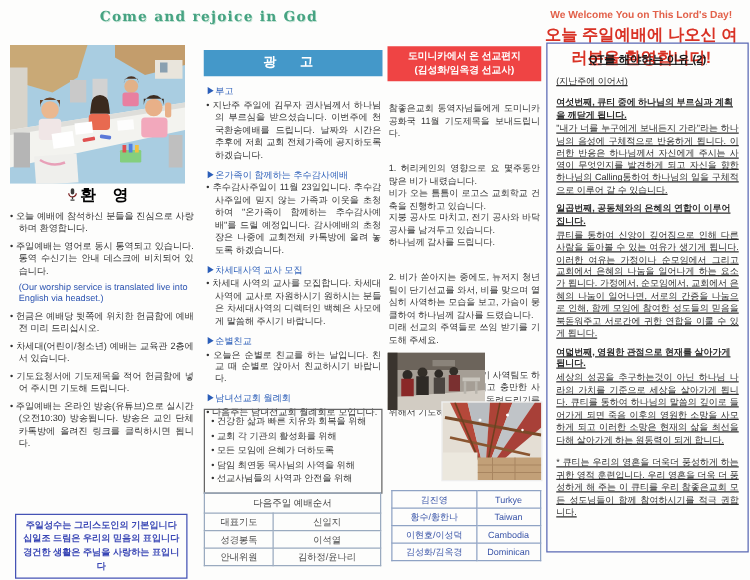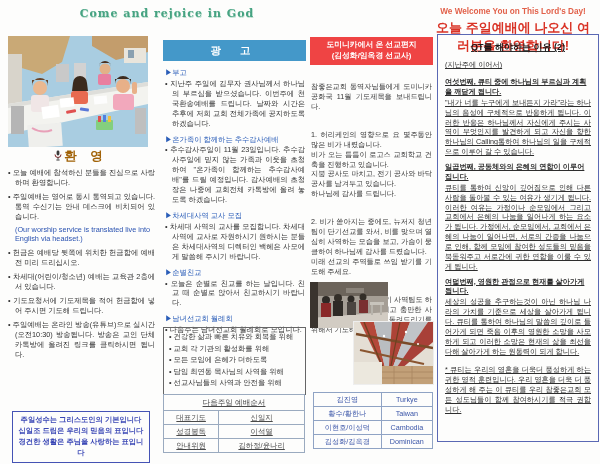--- a/index.html
+++ b/index.html
@@ -9,42 +9,42 @@
   .green-title{position:absolute;left:62px;top:7px;width:210px;text-align:center;
     font-family:"DejaVu Serif",serif;font-weight:bold;font-size:11px;letter-spacing:1px;
     color:#46a382;text-shadow:0.6px 0.6px 0 #c2e2d2;}
   .welcome-en{position:absolute;left:430px;top:7px;width:166px;text-align:center;
     font-size:8.2px;font-weight:bold;color:#e2614a;}
   .welcome-ko{position:absolute;left:430px;top:19px;width:166px;text-align:center;
     font-size:13px;font-weight:bold;color:#d93225;}
   
   .photo1{position:absolute;left:8px;top:36px;width:140px;height:111px;}
   .p1-head{position:absolute;left:6px;top:148px;width:150px;text-align:center;
-    font-size:12.5px;font-weight:bold;color:#a16207;letter-spacing:5px;}
+    font-size:12.5px;font-weight:bold;color:#000000;letter-spacing:5px;}
   .p1-head .mic{display:inline-block;vertical-align:-1px;margin-right:2px;letter-spacing:0;}
   .p1-body{position:absolute;left:8px;top:168px;width:147px;font-size:7.3px;line-height:1.36;
     color:#303030;}
   .bl{padding-left:7px;text-indent:-7px;margin-bottom:4px;text-align:justify;}
   .bl:before{content:"\2022  ";}
   .eng-note{color:#2a52b0;margin:-1px 0 4px 7px;line-height:1.35;}
   .motto-box{position:absolute;left:12px;top:411px;width:132px;border:1px solid #4553b5;
     padding:3px 2px;text-align:center;color:#3a47b5;font-size:7.3px;line-height:1.5;font-weight:bold;}
   
   .p2-header{position:absolute;left:163px;top:40px;width:143px;height:21px;background:#4498c9;
     color:#fff;font-weight:bold;font-size:10.5px;letter-spacing:8px;text-align:center;line-height:21px;}
   .p2-body{position:absolute;left:165px;top:68px;width:140px;font-size:7.3px;line-height:1.36;}
   .sec{margin-bottom:6px;}
   .sec-t{color:#2a5db8;font-weight:normal;margin-bottom:1px;}
   .prayer-box{position:absolute;left:163px;top:327px;width:131px;border:1px solid #666;
     padding:4px 5px;font-size:7.3px;line-height:1.45;}
   .prayer-box .pb-t{color:#2a5db8;font-weight:bold;margin-bottom:2px;}
   .pb-t .chk{color:#cc2020;font-weight:bold;margin-right:2px;}
   .prayer-box .bl{margin-bottom:1px;text-align:left;}
   table.sched{position:absolute;left:163px;top:394px;width:142px;border-collapse:collapse;
-    font-size:7.4px;color:#4a4a4a;text-decoration:underline;}
+    font-size:7.4px;color:#4a4a4a;}
   table.sched td{border:1px solid #9aaabf;text-align:center;height:13px;padding:0;}
   table.sched td.hdr{font-size:7.6px;height:15px;color:#444;}
   
   .p3-header{position:absolute;left:310px;top:37px;width:123px;height:28px;background:#ef4444;
     color:#fff;font-weight:bold;font-size:7.8px;text-align:center;line-height:1.35;
     display:flex;flex-direction:column;justify-content:center;}
   .p3-body{position:absolute;left:311px;top:72px;width:121px;font-size:7.2px;line-height:1.38;
     white-space:pre-line;text-align:justify;}
   .p3-body .para{margin-bottom:8px;}
   .photo2{position:absolute;left:310px;top:282px;width:78px;height:46px;}

